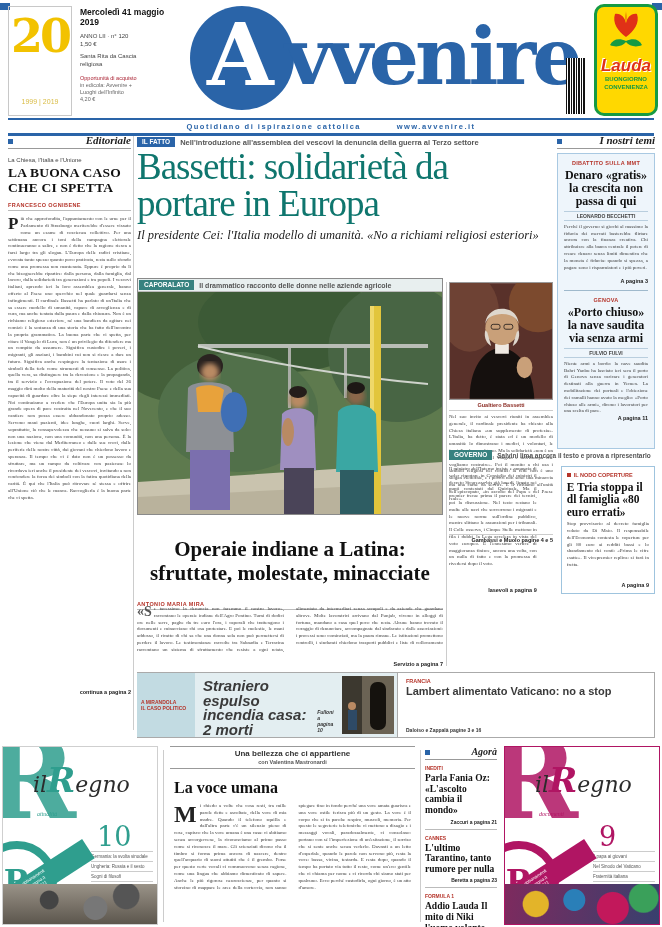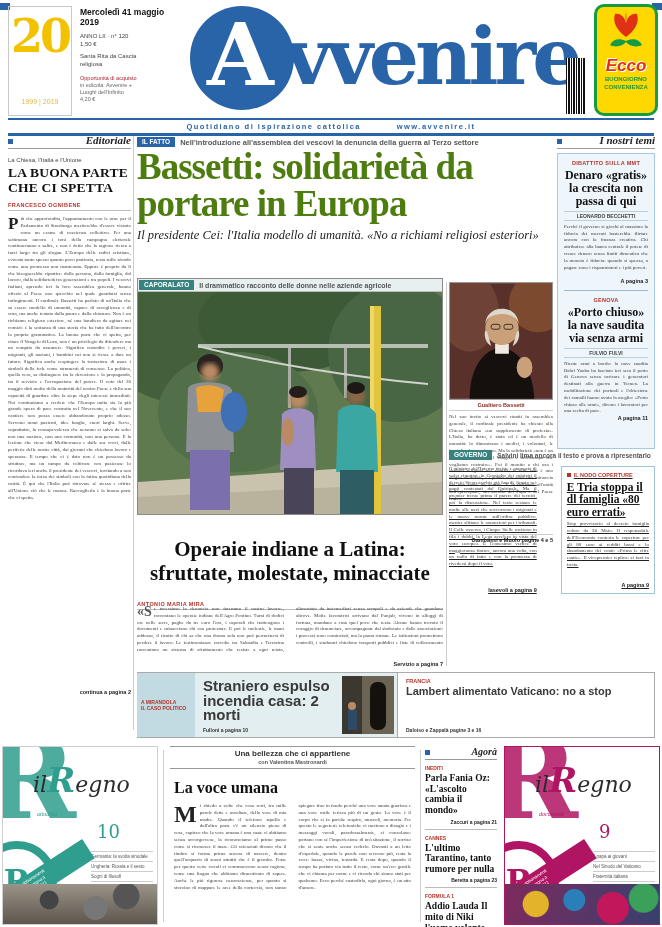--- a/index.html
+++ b/index.html
@@ -59,22 +59,22 @@
   .dropcap { float:left; font-weight:bold; color:#222; }
   .dc-ed { font-size:17px; line-height:.85; margin:1px 2px 0 0; }
   .more-line { font-size:5.5px; font-weight:bold; text-align:right; margin-top:3px; color:#222;
                font-family:"Liberation Sans",sans-serif; }
 
   
   .lead-kicker { position:absolute; left:137px; top:137px; width:412px; display:flex; gap:5px; align-items:center; }
   .kbox { font-family:"Liberation Sans",sans-serif; font-size:6.5px; font-weight:bold; color:#fff; background:#2a64a8; padding:1px 5px 2px; }
   .kbox.teal { background:#37817f; }
   .ktext { font-family:"Liberation Sans",sans-serif; font-size:7.5px; font-weight:bold; color:#555; }
-  .lead-headline { position:absolute; left:137px; top:148px; width:414px; font-size:37px; font-weight:bold;
-                   line-height:1.0; letter-spacing:-1px; color:#4d7c0f; }
+  .lead-headline { position:absolute; left:137px; top:148px; width:414px; font-size:37px; font-weight:normal;
+                   line-height:1.0; letter-spacing:-1px; color:#0f766e; }
   .lead-subhead { position:absolute; left:137px; top:228px; width:414px; font-style:italic; font-size:12.5px; color:#222; }
 
   
   .photo-box { position:absolute; left:137px; top:278px; width:306px; border:1px solid #8a8a8a; background:#fff; }
   .photo-kbar { display:flex; align-items:center; gap:5px; background:#e8efef; border-bottom:1px solid #bbb; padding:1px; }
   .photo-kbar .ktext { font-size:7px; }
   .photo-box svg { display:block; }
   .latina-head { position:absolute; left:137px; top:538px; width:306px; text-align:center;
                  font-size:21px; font-weight:bold; line-height:1.12; color:#111; }
   .latina-byline { position:absolute; left:137px; top:594px; width:306px; }
@@ -97,55 +97,55 @@
   .temi-title { font-size:12px; font-weight:bold; line-height:1.08; color:#111; margin:3px 0; }
   .temi-by { font-family:"Liberation Sans",sans-serif; font-size:5px; font-weight:bold; color:#444;
              border-top:1px solid #b9cede; border-bottom:1px solid #b9cede; padding:1px 0; margin:2px 0 3px; }
   .temi-body { height:52px; }
   .temi-page { font-size:5.5px; font-weight:bold; text-align:right; font-family:"Liberation Sans",sans-serif; margin-top:2px; }
   .temi-sep { height:1px; background:#9fb9cc; margin:6px 0; }
 
   
   .governo { position:absolute; left:449px; top:450px; width:206px; }
   .gov-headline { font-size:23px; font-weight:bold; line-height:1.0; letter-spacing:-.5px; color:#0d0d0d; margin-top:4px; }
-  .gov-cols { display:flex; gap:24px; margin-top:6px;text-decoration:underline; }
+  .gov-cols { display:flex; gap:24px; margin-top:6px; }
   .gov-left { width:96px; }
   .gov-body { height:118px; }
   .nodo { width:102px; border:1px solid #9fc4de; padding:5px; background:#fff; }
   .nodo-kicker { font-family:"Liberation Sans",sans-serif; font-size:5.5px; font-weight:bold; color:#b5342a; display:flex; gap:3px; align-items:center; }
   .nodo-kicker .sq { width:4px; height:4px; background:#b5342a; }
   .nodo-title { font-size:11.5px; font-weight:bold; line-height:1.08; margin:3px 0; color:#111; }
   .nodo-body { height:58px; }
 
   
   .strip { position:absolute; left:137px; top:672px; width:518px; height:66px;
            border-top:1px solid #aaa; border-bottom:1px solid #aaa; display:flex; }
   .strip-c1 { width:260px; background:#e3eef1; display:flex; }
   .strip-label { width:58px; background:#c2dbe2; display:flex; flex-direction:column; justify-content:center; padding:2px 4px; }
   .strip-label span { font-family:"Liberation Sans",sans-serif; font-size:5px; font-weight:bold; color:#b5342a; line-height:1.3; }
-  .strip-main { flex:1; padding:6px 4px 2px 8px; display:flex; flex-direction:column; }
+  .strip-main { flex:1; padding:6px 4px 2px 8px; display:flex; flex-direction:row;font-style:italic; }
   .strip-head { font-family:"Liberation Sans",sans-serif; font-size:15px; font-weight:bold; color:#3a3a3a; line-height:.98; }
   .strip-page { font-family:"Liberation Sans",sans-serif; font-size:5px; font-weight:bold; color:#333; margin-top:auto; padding-bottom:2px; }
   .strip-photo { width:52px; margin:3px; }
   .strip-div { width:1px; background:#aaa; }
   .strip-cell { flex:1; padding:5px 8px 2px; display:flex; flex-direction:column; }
   .strip-kicker { font-family:"Liberation Sans",sans-serif; font-size:5.5px; font-weight:bold; color:#b5342a; }
   .strip-head2 { font-family:"Liberation Sans",sans-serif; font-size:11px; font-weight:bold; color:#3a3a3a; line-height:1.05; margin-top:2px; }
 
   
   .regno { position:absolute; top:746px; width:156px; height:179px; overflow:hidden; background:#fff; }
   .regno--teal { left:2px; border:1px solid #cfcfcf; }
   .regno--magenta { left:504px; border:1px solid #b01563; }
   .regno-ghost { position:absolute; left:-20px; top:-34px; font-family:"DejaVu Serif",serif; font-size:112px; font-weight:bold; opacity:.85; }
   .regno-word { position:absolute; left:30px; top:13px; font-family:"DejaVu Serif",serif; color:#2b2b2b;font-style:italic; }
   .regno-word .il { font-size:22px; }
   .regno-word .r { font-size:34px; font-weight:bold; }
   .regno-word .rest { font-size:22px; }
   .regno-ed { position:absolute; left:34px; top:64px; font-size:6px; font-style:italic; }
-  .regno-num { position:absolute; left:94px; top:74px; font-family:"DejaVu Serif",serif; font-size:18px; }
+  .regno-num { position:absolute; left:94px; top:74px; font-family:"DejaVu Serif",serif; font-size:27px; }
   .regno-lines { position:absolute; left:88px; top:104px; width:62px; font-family:"Liberation Sans",sans-serif; font-size:4.5px; color:#555; }
   .regno-line { border-top:1px solid #ccc; padding:2px 0; }
   .regno-line.hl { font-weight:bold; }
   .regno-circle { position:absolute; left:-26px; top:94px; width:80px; height:80px; border-radius:50%; background:#fff;
                   display:flex; align-items:center; justify-content:center; font-family:"DejaVu Serif",serif; font-size:32px; font-weight:bold; }
   .regno-banner { position:absolute; left:-36px; top:126px; width:132px; transform:rotate(-33deg); color:#fff; text-align:center;
                   font-family:"Liberation Sans",sans-serif; font-size:4.5px; line-height:1.25; padding:3px 0; }
   .regno-img { position:absolute; left:0; bottom:0; width:100%; height:40px; }
   .regno--teal .acc { color:#2f9e8e; }
   .regno--teal .regno-circle { border:8px solid #2f9e8e; color:#2f9e8e; }
@@ -220,21 +220,21 @@
 
   <div class="barcode"></div>
 
   <div class="todis">
     <svg width="44" height="46" viewBox="0 0 44 46">
       <path d="M22 30 C14 24 8 16 11 7 C17 6 21 11 22 16 C23 11 27 6 33 7 C36 16 30 24 22 30 Z" fill="#e03117"></path>
       <path d="M22 16 C20 10 22 6 22 4 C22 6 24 10 22 16 Z" fill="#f08c00"></path>
       <path d="M22 34 C15 31 9 32 6 38 C12 41 19 39 22 35 Z" fill="#169a43"></path>
       <path d="M22 34 C29 31 35 32 38 38 C32 41 25 39 22 35 Z" fill="#169a43"></path>
     </svg>
-    <div class="todis-brand">Ecco</div>
+    <div class="todis-brand">Lauda</div>
     <div class="todis-sub">
       <div>BUONGIORNO</div>
       <div>CONVENIENZA</div>
     </div>
   </div>
 
   <div class="tagbar">
     <span>Quotidiano di ispirazione cattolica</span>
     <span class="site">www.avvenire.it</span>
   </div>
@@ -243,21 +243,21 @@
   <div class="vline" style="left:446px; top:282px; height:384px;"></div>
   <div class="vline" style="left:163px; top:750px; height:172px;"></div>
   <div class="vline" style="left:420px; top:750px; height:172px;"></div>
 
   <div class="editorial">
     <div class="sechead">
       <div class="sq"></div>
       <div class="label">Editoriale</div>
     </div>
     <div class="ed-kicker">La Chiesa, l'Italia e l'Unione</div>
-    <div class="ed-title">LA BUONA PARTE CHE CI SPETTA</div>
+    <div class="ed-title">LA BUONA CASO CHE CI SPETTA</div>
     <div class="byline">FRANCESCO OGNIBENE</div>
     <div class="tinytext ed-body">
       <span class="dropcap dc-ed">P</span><span>iù che approfondita, l'appuntamento con le urne per il Parlamento di Strasburgo meriterebbe d'essere vissuto come un esame di coscienza collettivo. Per una settimana ancora i toni della campagna elettorale continueranno a salire, e non è detto che la ragione riesca a farsi largo tra gli slogan. L'Europa delle radici cristiane, evocata tanto spesso quanto poco praticata, resta sullo sfondo come una promessa non mantenuta. Eppure è proprio da lì che bisognerebbe ripartire: dalla persona, dalla famiglia, dal lavoro, dalla solidarietà tra generazioni e tra popoli. I vescovi italiani, aprendo ieri la loro assemblea generale, hanno offerto al Paese uno specchio nel quale guardarsi senza infingimenti. Il cardinale Bassetti ha parlato di un'Italia che sa essere modello di umanità, capace di accoglienza e di cura, ma anche tentata dalla paura e dalla chiusura. Non è un richiamo religioso esteriore, né una bandiera da agitare nei comizi: è la sostanza di una storia che ha fatto dell'incontro la propria grammatica. La buona parte che ci spetta, per citare il Vangelo di Luca, non è un privilegio da difendere ma un compito da assumere. Significa custodire i poveri, i migranti, gli anziani, i bambini cui non si riesce a dare un futuro. Significa anche respingere la tentazione di usare i simboli della fede come strumenti di consenso. La politica, quella vera, sa distinguere tra la devozione e la propaganda, tra il servizio e l'occupazione del potere. Il voto del 26 maggio dirà molto della maturità del nostro Paese e della sua capacità di guardare oltre la siepe degli interessi immediati. Noi continuiamo a credere che l'Europa unita sia la più grande opera di pace costruita nel Novecento, e che il suo cantiere non possa essere abbandonato proprio adesso. Servono mani pazienti, idee lunghe, cuori larghi. Serve, soprattutto, la consapevolezza che nessuno si salva da solo: non una nazione, non una comunità, non una persona. È la lezione che viene dal Mediterraneo e dalle sue croci, dalle periferie delle nostre città, dai giovani che chiedono lavoro e speranza. Il tempo che ci è dato non è un possesso da sfruttare, ma un campo da coltivare con pazienza: lo ricordava ieri anche il presidente dei vescovi, invitando a non confondere la forza dei simboli con la fatica quotidiana della carità. È qui che l'Italia può ritrovare sé stessa e offrire all'Unione ciò che le manca. Raccoglierla è la buona parte che ci spetta.</span>
     </div>
     <div class="more-line">continua a pagina 2</div>
   </div>
 
   <div class="lead-kicker">
     <span class="kbox">IL FATTO</span>
     <span class="ktext">Nell'introduzione all'assemblea dei vescovi la denuncia della guerra al Terzo settore</span>

